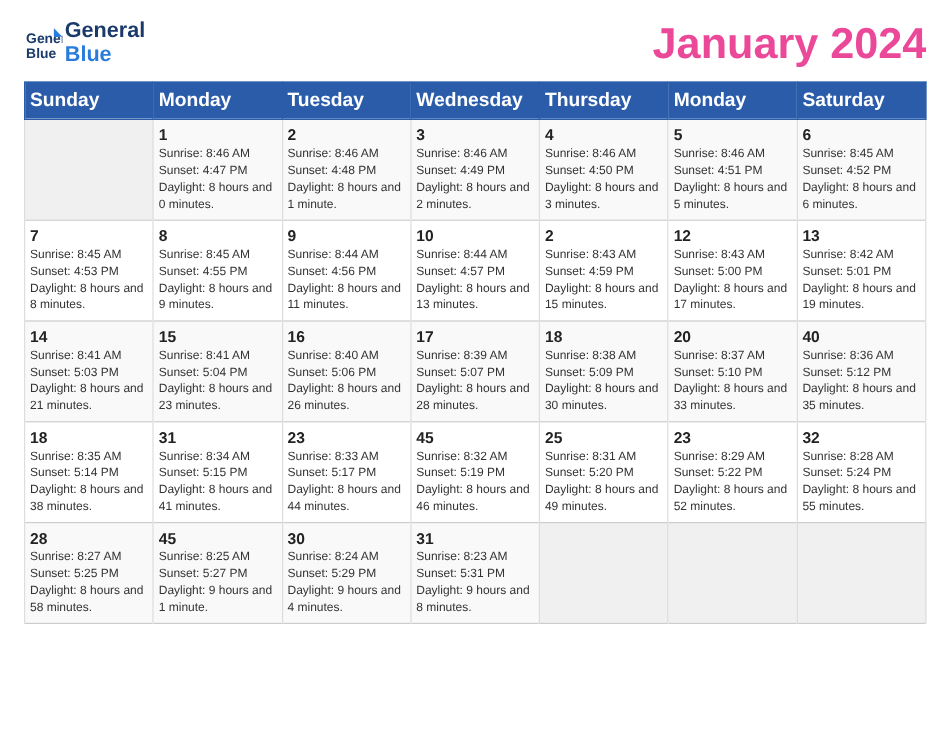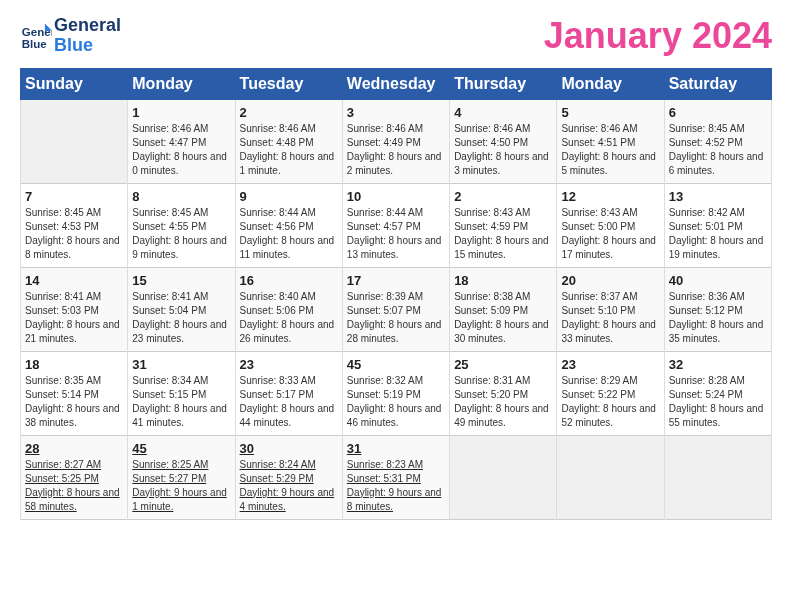--- a/index.html
+++ b/index.html
@@ -84,21 +84,20 @@
     .day-info {
       font-size: 10px;
       color: #333;
       line-height: 1.4;
     }
     .empty-cell {
       background: #f0f0f0;
     }
     tbody tr:last-child td {
       height: 72px;
-      text-decoration: underline;
     }
   </style>
 </head>
 <body>
 
 <div class="container">
   <div class="header-row">
     <div class="logo">
       <svg class="logo-icon" viewBox="0 0 36 36">
         <rect x="0" y="0" width="36" height="36" fill="white"></rect>

